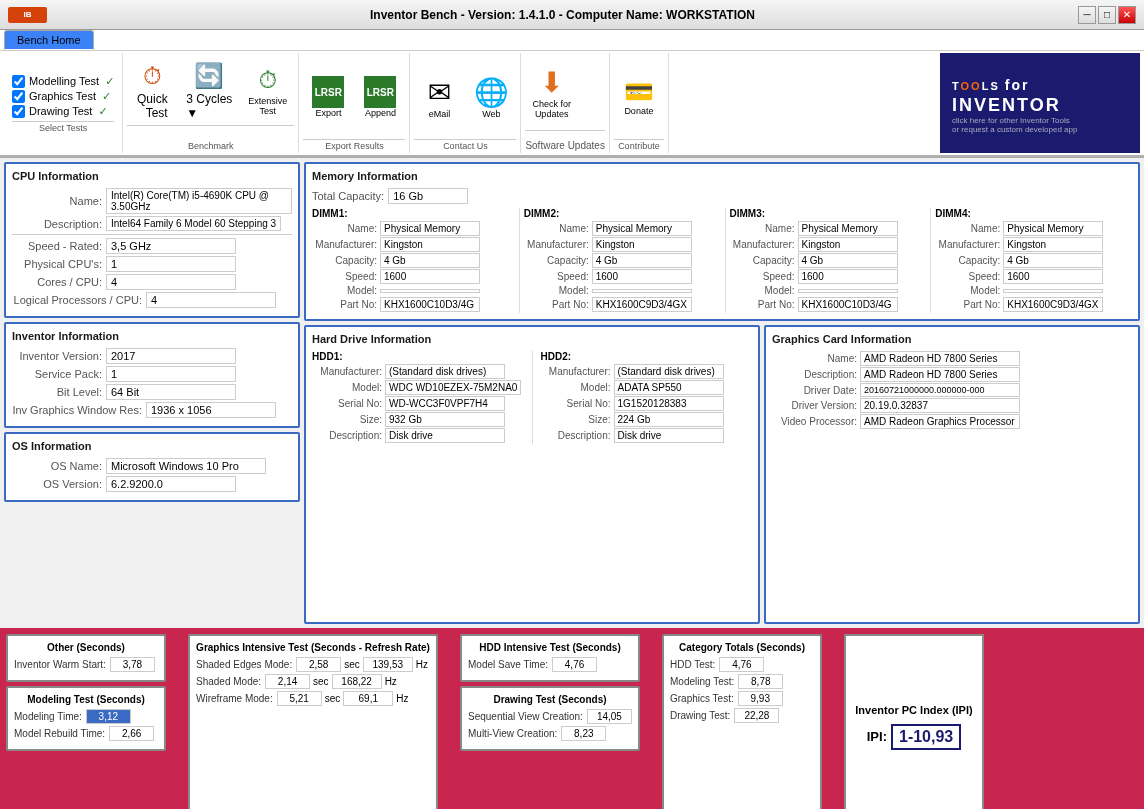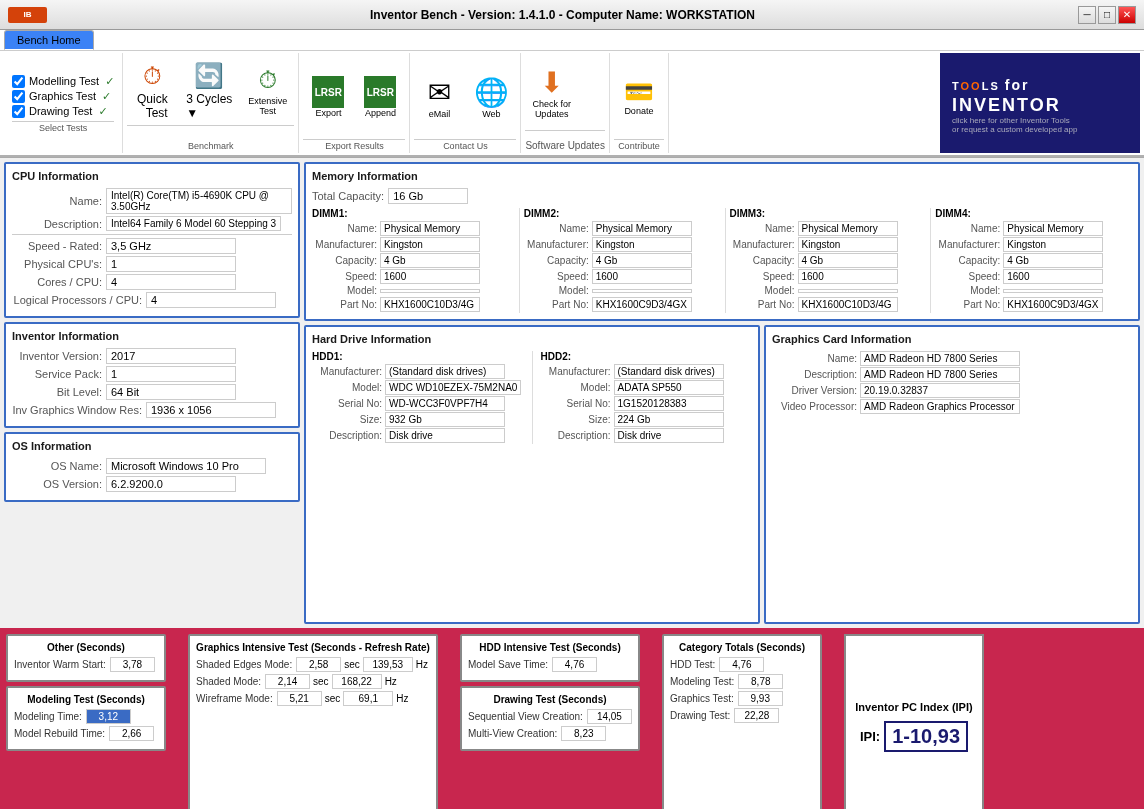--- a/index.html
+++ b/index.html
@@ -418,20 +418,24 @@
           <div class="info-panel-title">Graphics Card Information</div>
           <div class="dimm-row">
               <span class="dimm-label" style="min-width:85px;">Name:</span>
               <span class="dimm-value" style="min-width:160px;">AMD Radeon HD 7800 Series</span>
             </div>
           <div class="dimm-row">
               <span class="dimm-label" style="min-width:85px;">Description:</span>
               <span class="dimm-value" style="min-width:160px;">AMD Radeon HD 7800 Series</span>
             </div>
           <div class="dimm-row">
+              <span class="dimm-label" style="min-width:85px;">Driver Date:</span>
+              <span class="dimm-value" style="min-width:160px;font-size:9px;">20160721000000.000000-000</span>
+            </div>
+          <div class="dimm-row">
               <span class="dimm-label" style="min-width:85px;">Driver Version:</span>
               <span class="dimm-value" style="min-width:160px;">20.19.0.32837</span>
             </div>
           <div class="dimm-row">
               <span class="dimm-label" style="min-width:85px;">Video Processor:</span>
               <span class="dimm-value" style="min-width:160px;">AMD Radeon Graphics Processor</span>
             </div>
         </div>
 
       </div>
@@ -530,21 +534,21 @@
       <div class="bench-row">
         <span class="bench-label">Drawing Test:</span>
         <span class="bench-value">22,28</span>
       </div>
     </div>
 
     <div style="background:white;border:2px solid #888;padding:6px;min-width:140px;display:flex;flex-direction:column;align-items:center;justify-content:center;">
       <div style="font-size:11px;font-weight:bold;text-align:center;margin-bottom:8px;">Inventor PC Index (IPI)</div>
       <div style="display:flex;align-items:center;gap:4px;">
         <span style="font-size:13px;font-weight:bold;">IPI:</span>
-        <span style="font-size:20px;font-weight:bold;color:#1a1a6e;border:2px solid #1a1a6e;padding:2px 6px;">1-10,93</span>
+        <span style="font-size:16px;font-weight:bold;color:#1a1a6e;border:2px solid #1a1a6e;padding:2px 6px;">1-10,93</span>
       </div>
     </div>
 
   </div>
 
 </div>
 
 <div class="status-bar">
   <span>Inventor Hardware Setting  =  Performance      ( Software Graphics Enabled  =  FALSE )</span>
 </div>

